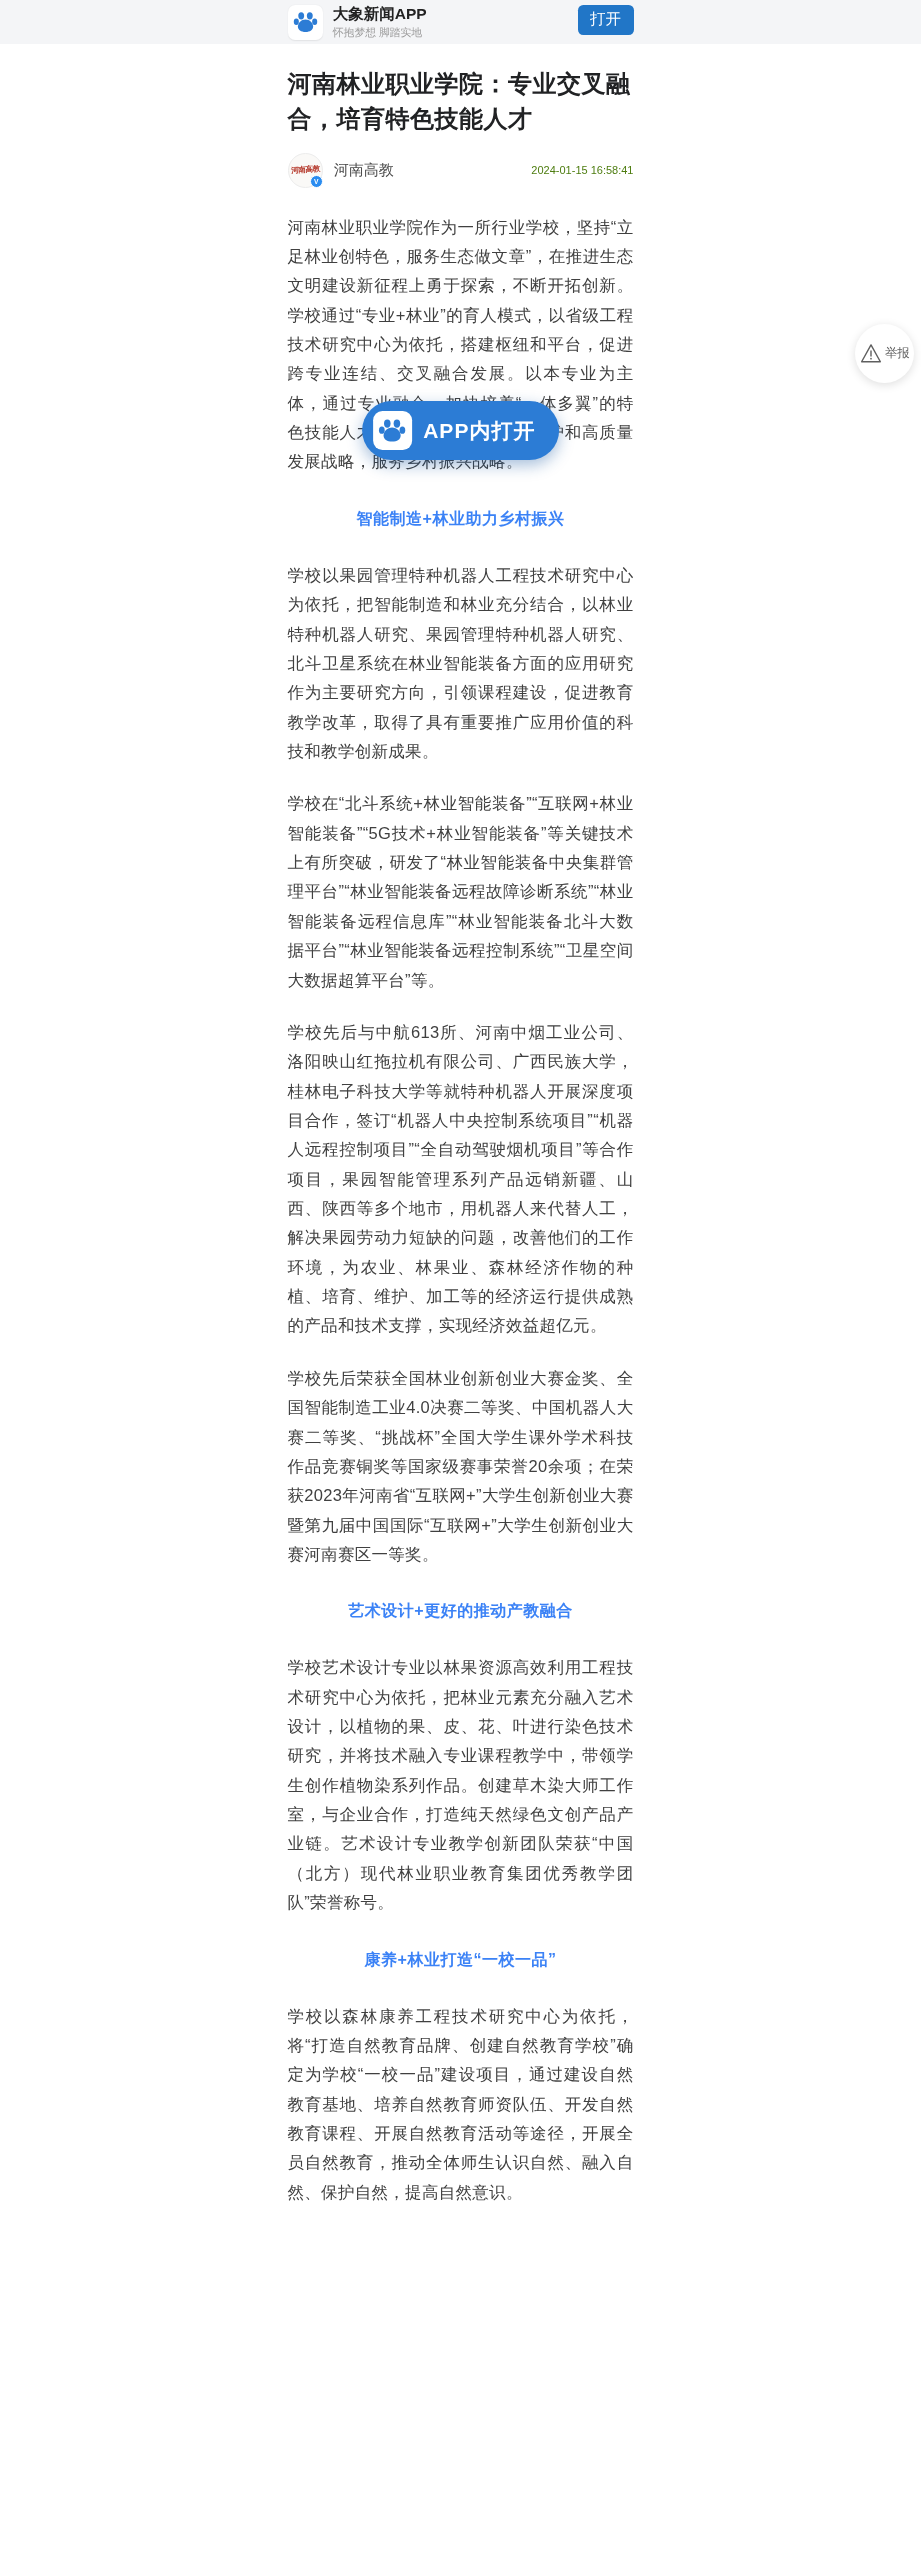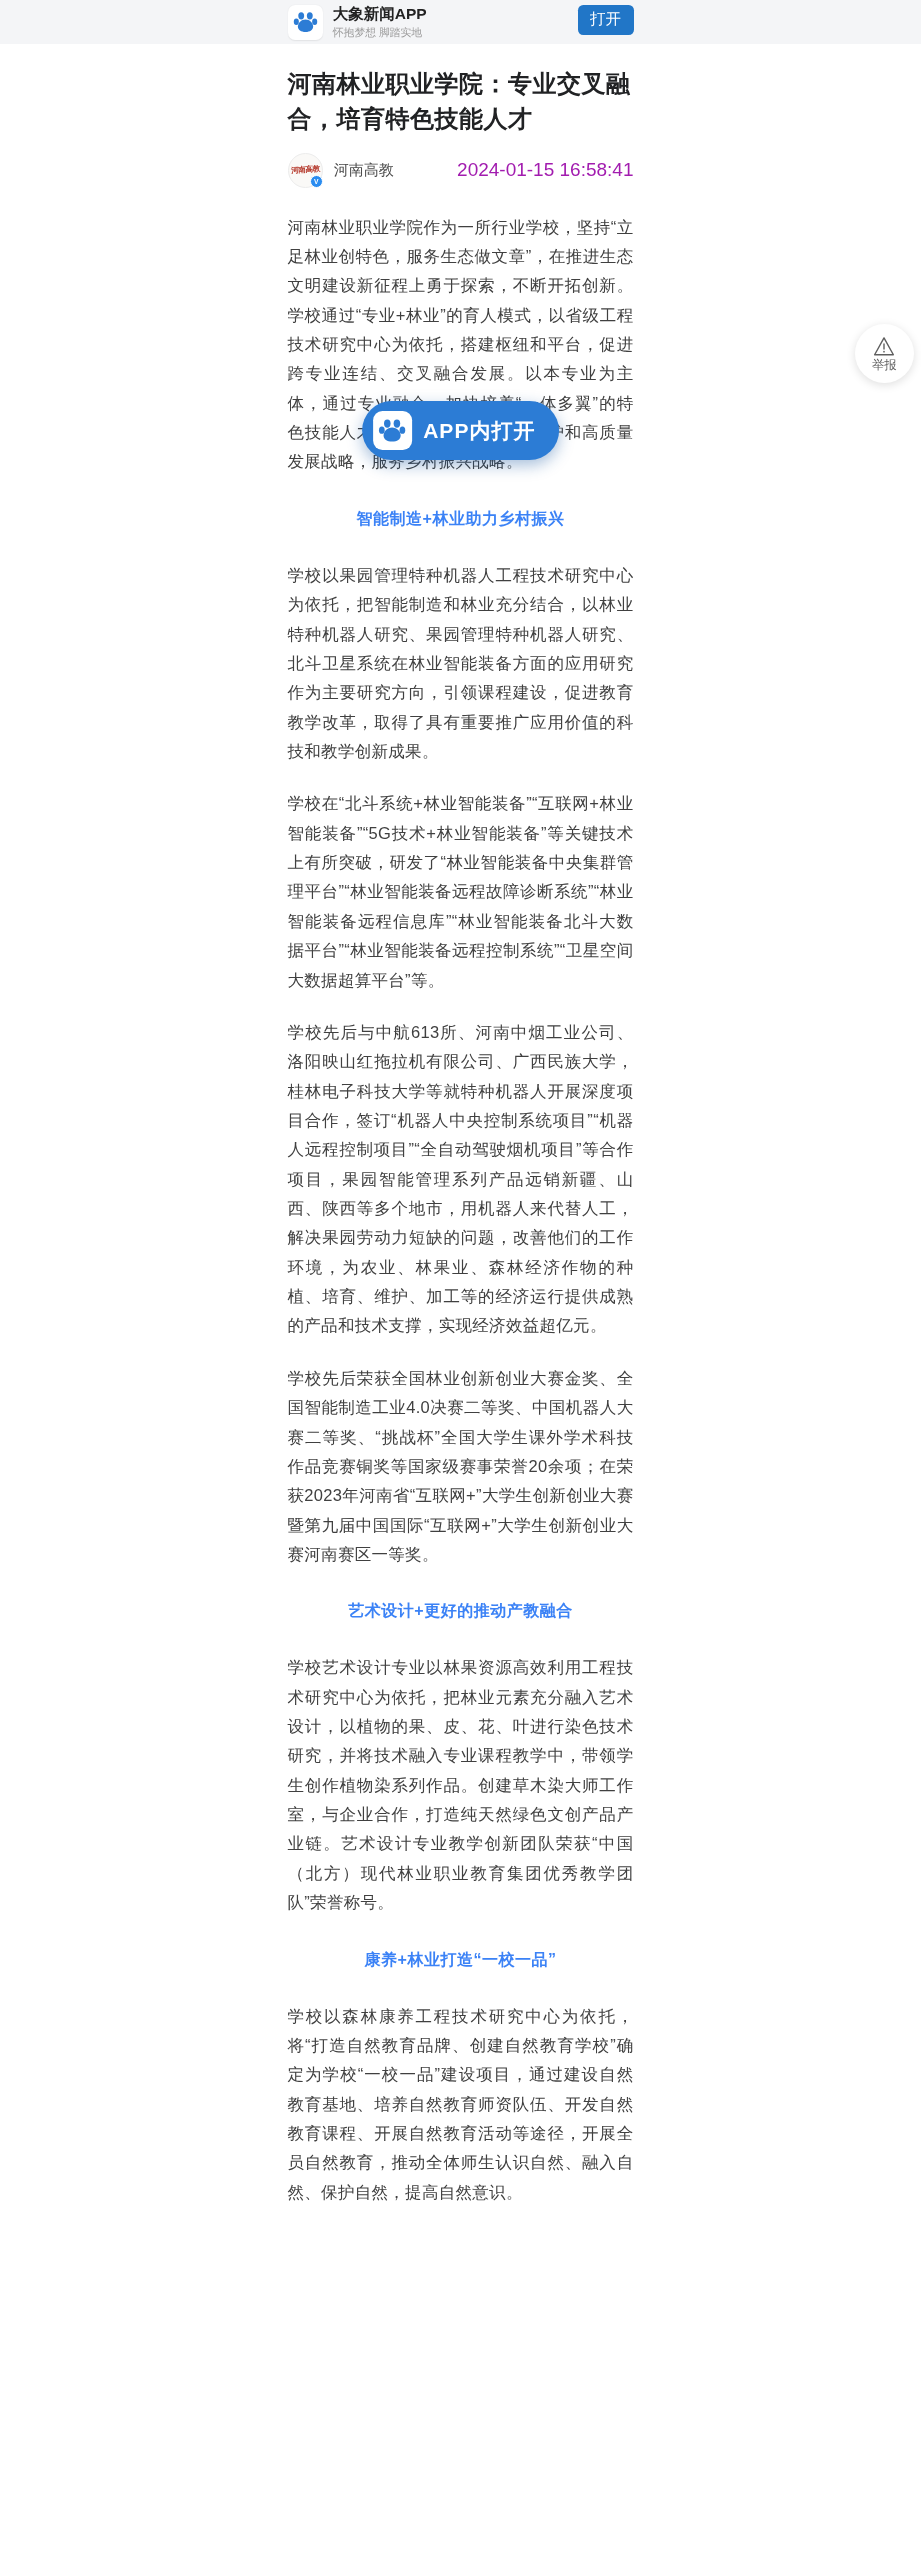--- a/index.html
+++ b/index.html
@@ -22,37 +22,37 @@
   .content{width:346px;margin:0 auto;position:relative;}
   .article-title{margin:23px 0 16px;font-size:24px;line-height:1.45;font-weight:700;color:#212224;letter-spacing:0.5px;}
   .author-row{margin-top:15.5px;display:flex;align-items:center;}
   .avatar{position:relative;width:33px;height:33px;border-radius:50%;background:#faf9f7;border:0.5px solid #ececec;
     flex:0 0 auto;display:flex;align-items:center;justify-content:center;overflow:visible;}
   .avatar-cal{font-family:"Liberation Serif","DejaVu Serif",serif;font-size:7.7px;font-weight:700;color:#b5392c;
     transform:rotate(-4deg);letter-spacing:-0.5px;white-space:nowrap;}
   .verified-badge{position:absolute;right:-1.5px;bottom:-1.5px;width:11.3px;height:11.3px;border-radius:50%;
     background:#2a8cf0;border:1px solid #fff;color:#fff;font-size:6.7px;line-height:11.3px;text-align:center;font-weight:700;}
   .author-name{margin-left:11.3px;font-size:15px;color:#4a4a4a;flex:1 1 auto;}
-  .timestamp{font-size:19px;color:#a21caf;flex:0 0 auto;}
+  .timestamp{font-size:11px;color:#4d7c0f;flex:0 0 auto;}
 
   #article-body{margin-top:25px;}
   .para{margin:0 0 23px;font-size:16.5px;line-height:1.78;color:#404040;text-align:justify;letter-spacing:0.3px;}
   .section-heading{margin:30px 0 30px;font-size:16px;line-height:1.5;font-weight:700;color:#3b82f6;text-align:center;letter-spacing:0.5px;}
 
   
   .float-pill{position:absolute;top:401px;left:50%;transform:translateX(-50%);height:59px;padding:0 24px 0 11.3px;
     background:#2c7cd5;border-radius:31px;display:flex;align-items:center;gap:11.3px;
     box-shadow:0 5.2px 14.4px rgba(23,88,160,.38);cursor:pointer;}
   .pill-logo{width:39px;height:39px;background:#ffffff;border-radius:9.3px;display:flex;align-items:center;justify-content:center;}
   .pill-logo svg{width:28px;height:28px;}
   .pill-label{color:#ffffff;font-size:21px;font-weight:700;letter-spacing:1px;}
 
   
   .report-fab{position:absolute;top:324px;right:7.2px;width:59px;height:59px;border-radius:50%;background:#ffffff;
-    box-shadow:0 2.1px 9.3px rgba(0,0,0,.13);display:flex;flex-direction:column;align-items:center;justify-content:center;
+    box-shadow:0 2.1px 9.3px rgba(0,0,0,.13);display:flex;align-items:center;justify-content:center;
     gap:2.1px;cursor:pointer;}
   .report-fab svg{width:24px;height:20.6px;display:block;}
   .report-label{font-size:12.4px;color:#5f5f5f;line-height:1;}
 </style>
 </head>
 <body>
 
 <div class="page">
 
   <header class="app-banner">

